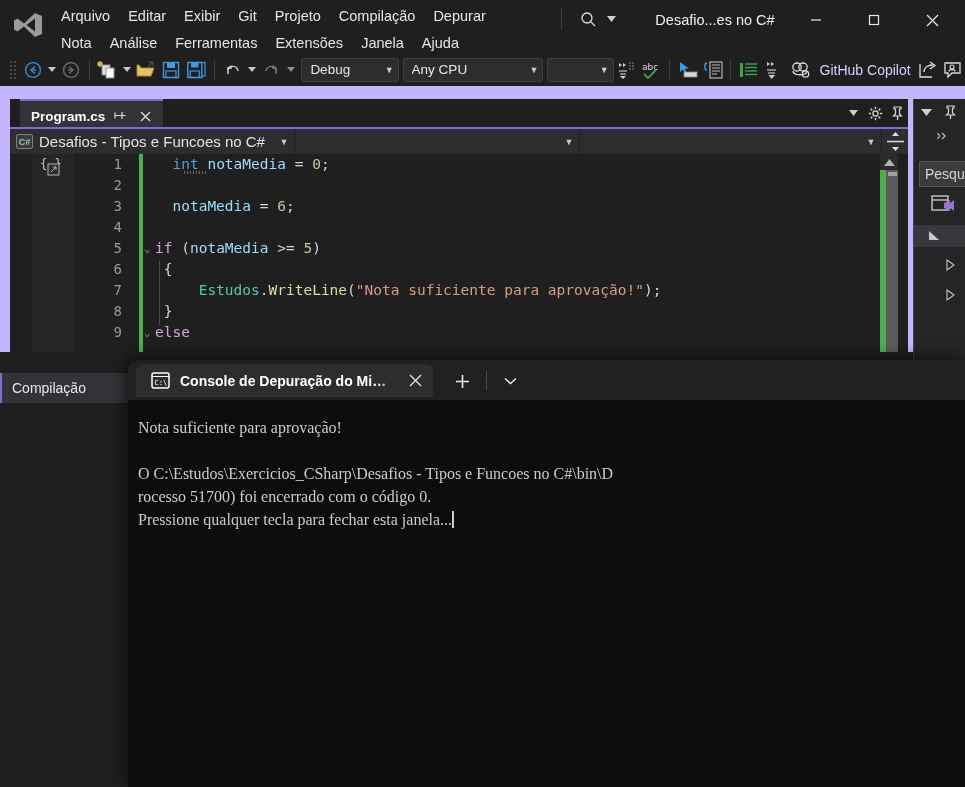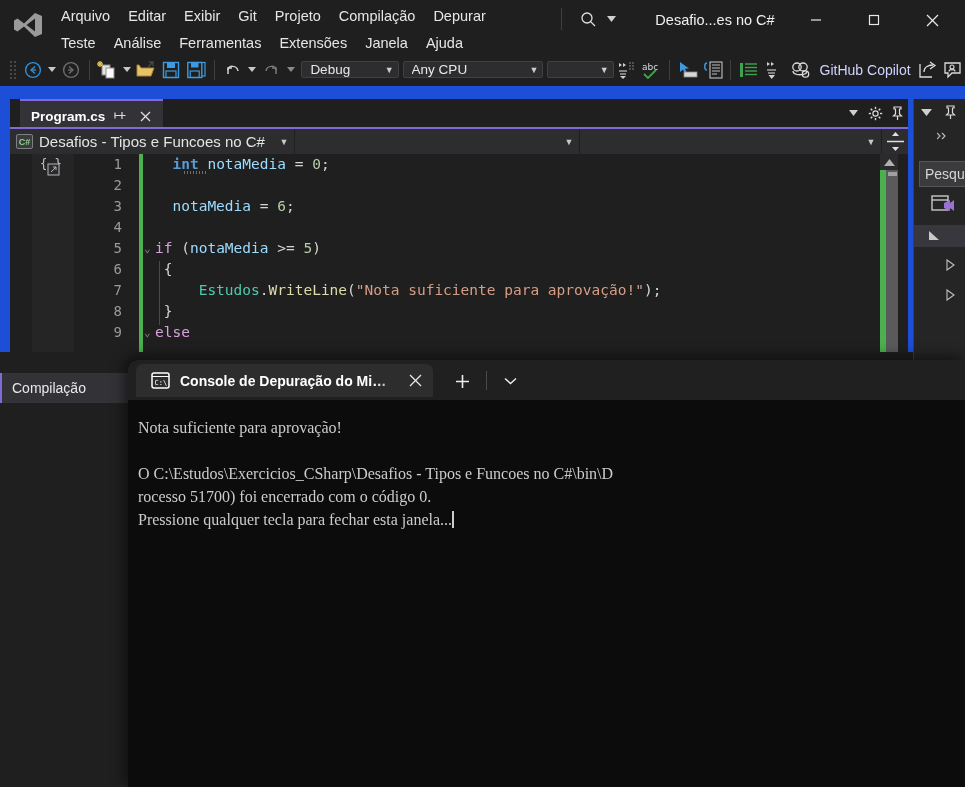--- a/index.html
+++ b/index.html
@@ -2,21 +2,21 @@
 <html><head>
 <meta charset="utf-8">
 <style>
   * { box-sizing: border-box; margin: 0; padding: 0; }
   html, body {
     width: 965px; height: 787px;
     background: #1f1f1f;
     font-family: "Liberation Sans", sans-serif;
     overflow: hidden;
   }
-  #root { position: relative; width: 965px; height: 787px; background: #1d4ed8; }
+  #root { position: relative; width: 965px; height: 787px; background: #c4b5fd; }
 
   
   .titlebar {
     position: absolute; left: 0; top: 0; width: 965px; height: 56px;
     background: #1f1f1f;
   }
   .vs-logo {
     position: absolute; left: 12px; top: 10px; width: 32px; height: 30px;
     display: flex; align-items: center; justify-content: center;
   }
@@ -61,21 +61,21 @@
   .tb-btn {
     width: 26px; height: 24px; display: flex; align-items: center;
     justify-content: center; cursor: pointer; border-radius: 3px;
   }
   .tb-caret {
     width: 14px; height: 24px; display: flex; align-items: center;
     justify-content: center; cursor: pointer;
   }
   .tb-divider { width: 1px; height: 20px; background: #3f3f3f; margin: 0 5px; }
   .tb-combo {
-    height: 17px; background: #2d2d30; border: 1px solid #3f3f46;
+    height: 24px; background: #2d2d30; border: 1px solid #3f3f46;
     color: #e8e8e8; font-size: 13.5px; display: flex; align-items: center;
     padding: 0 4px 0 8px; margin-left: 4px; cursor: pointer; border-radius: 2px;
   }
   .tb-combo .cb-label { flex: 1; white-space: nowrap; overflow: hidden; }
   .tb-combo .cb-caret { margin-left: 8px; font-size: 9px; color: #ccc; }
   .copilot-label { color: #cfd3ff; font-size: 14px; margin: 0 4px 0 4px; white-space: nowrap; }
 
   
   .editor-panel {
     position: absolute; left: 10px; top: 99px; width: 898px; height: 253px;
@@ -138,21 +138,21 @@
   .code-lines {
     position: absolute; left: 134px; top: 0; width: 740px; height: 198px;
     font-family: "DejaVu Sans Mono", monospace; font-size: 14.5px;
   }
   .cline { height: 21px; line-height: 21px; white-space: pre; color: #d4d4d4; position: relative; }
   .fold {
     display: inline-block; width: 11px; color: #8a8a8a; font-size: 11px; text-align: left;
     cursor: pointer; vertical-align: top; line-height: 21px;
   }
   .kw  { color: #d8a0df; }
-  .typ { color: #569cd6; font-weight: bold; }
+  .typ { color: #569cd6; }
   .var { color: #9cdcfe; }
   .num { color: #b5cea8; }
   .cls { color: #4ec9b0; }
   .mth { color: #dcdcaa; }
   .str { color: #d69d85; }
   .pun { color: #d4d4d4; }
   .squiggle {
     position: absolute; left: 40px; top: 17px; width: 22px; height: 3px;
     background: repeating-linear-gradient(90deg,#6d6d6d 0 1px, transparent 1px 3px);
   }
@@ -265,21 +265,21 @@
       <div class="menu-row">
         <div class="menu-item">Arquivo</div>
         <div class="menu-item">Editar</div>
         <div class="menu-item">Exibir</div>
         <div class="menu-item">Git</div>
         <div class="menu-item">Projeto</div>
         <div class="menu-item">Compilação</div>
         <div class="menu-item">Depurar</div>
       </div>
       <div class="menu-row">
-        <div class="menu-item">Teste</div>
+        <div class="menu-item">Nota</div>
         <div class="menu-item">Análise</div>
         <div class="menu-item">Ferramentas</div>
         <div class="menu-item">Extensões</div>
         <div class="menu-item">Janela</div>
         <div class="menu-item">Ajuda</div>
       </div>
     </div>
 
     <div class="tb-sep-v"></div>
 

